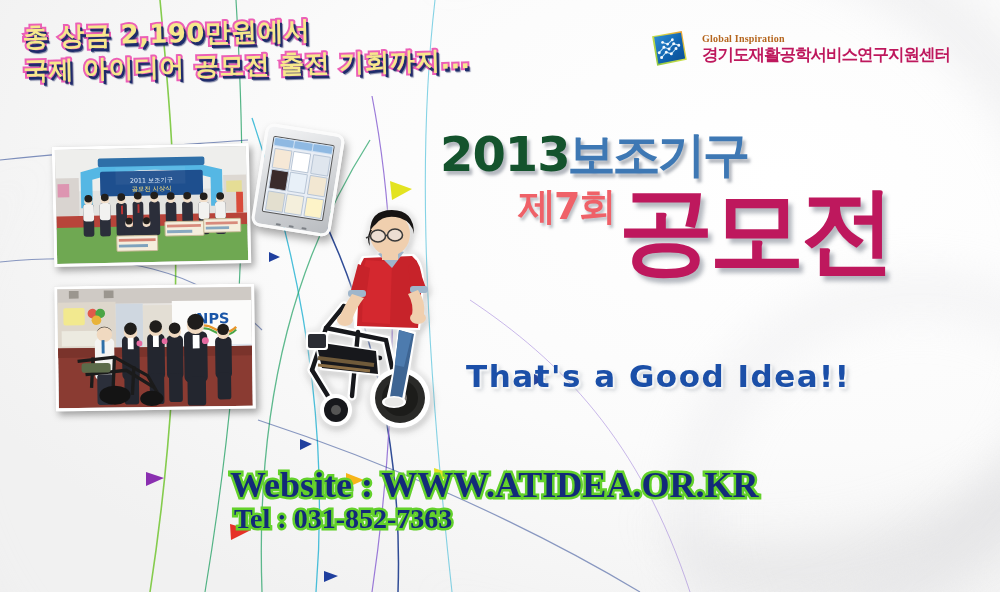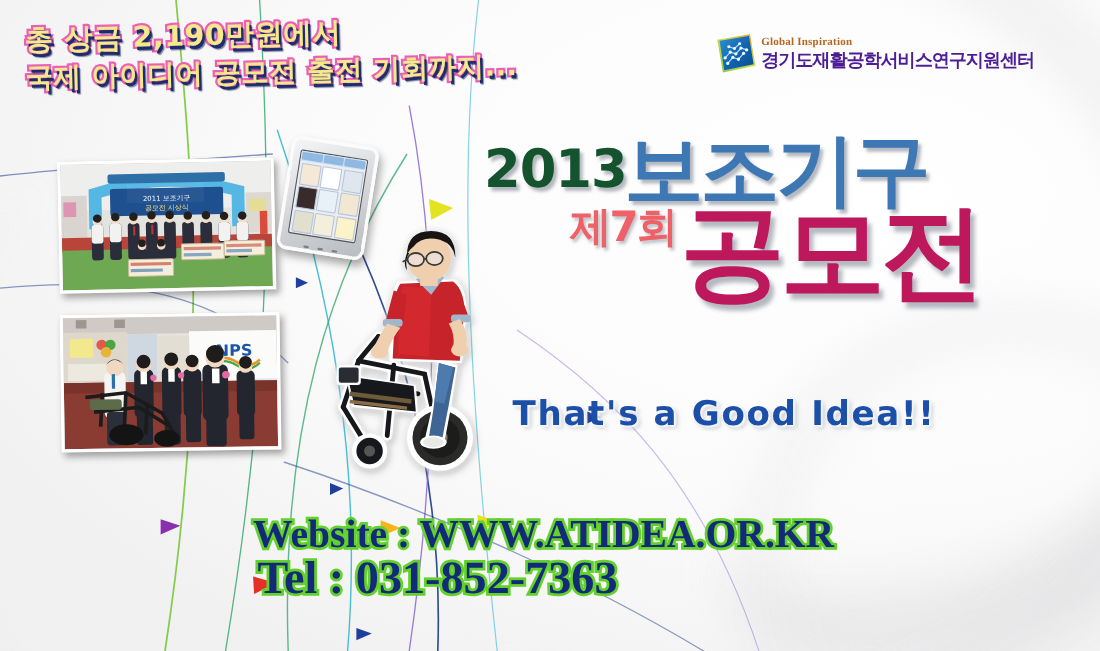--- a/index.html
+++ b/index.html
@@ -35,27 +35,27 @@
     font-weight:bold;font-size:26px;line-height:34px;letter-spacing:.4px;
     color:#f6e88c;
     -webkit-text-stroke:4px #ec5fb6;
     paint-order:stroke fill;
     text-shadow:2px 3px 0 #1d2c6b, 3px 4px 1px rgba(20,30,90,.55);
     white-space:nowrap;
   }
   .headline .hl2{font-size:25px;}
 
   
-  .logo{position:absolute;left:650px;top:30px;z-index:30;display:flex;align-items:center;gap:4px;}
+  .logo{position:absolute;left:650px;top:30px;z-index:30;display:flex;align-items:center;gap:14px;}
   .logo-mark{width:38px;height:38px;position:relative;transform:rotate(-4deg);flex:none;}
   .logo-text{display:flex;flex-direction:column;justify-content:center;line-height:1;}
   .logo-sub{font-family:"Liberation Serif","DejaVu Serif",serif;font-size:10px;font-weight:bold;
     color:#b5651d;letter-spacing:.2px;margin-bottom:3px;}
   .logo-main{font-family:"DejaVu Sans","Liberation Sans",sans-serif;font-size:16.5px;font-weight:bold;
-    color:#4c1d95;letter-spacing:-1px;white-space:nowrap;}
+    color:#be185d;letter-spacing:-1px;white-space:nowrap;}
 
   
   .photo{position:absolute;z-index:25;border:3px solid #fff;
     box-shadow:3px 4px 7px rgba(0,0,0,.35);overflow:hidden;background:#ccc;}
   .photo.p1{left:53px;top:145px;width:197px;height:120px;transform:rotate(-1.2deg);}
   .photo.p2{left:55px;top:285px;width:200px;height:125px;transform:rotate(-0.8deg);}
 
   
   .tablet{position:absolute;left:258px;top:128px;width:80px;height:104px;z-index:26;
     transform:rotate(9deg);
@@ -75,21 +75,21 @@
   .person{position:absolute;left:300px;top:210px;width:170px;height:230px;z-index:27;
     filter:drop-shadow(0 0 3px #fff) drop-shadow(1px 2px 3px rgba(0,0,0,.3));}
 
   
   .title{position:absolute;left:440px;top:118px;z-index:28;}
   .t-row1{display:flex;align-items:flex-start;}
   .t-2013{font-family:"DejaVu Sans","Liberation Sans",sans-serif;font-weight:bold;
     font-size:48px;line-height:72px;color:#14532d;letter-spacing:-1px;
     text-shadow:3px 4px 3px rgba(90,100,115,.45);}
   .t-bojo{font-family:"DejaVu Sans","Liberation Sans",sans-serif;font-weight:bold;
-    font-size:72px;line-height:72px;color:#3e78b4;letter-spacing:-3px;
+    font-size:48px;line-height:72px;color:#3e78b4;letter-spacing:-3px;
     text-shadow:3px 4px 3px rgba(90,100,115,.45);margin-left:-2px;}
   .t-row2{display:flex;align-items:flex-start;margin-top:-6px;}
   .t-je7{font-family:"DejaVu Sans","Liberation Sans",sans-serif;font-weight:bold;
     font-size:38px;line-height:44px;color:#ef6168;letter-spacing:-2px;
     text-shadow:2px 3px 3px rgba(90,100,115,.4);margin-left:78px;margin-bottom:6px;}
   .t-gong{font-family:"DejaVu Sans","Liberation Sans",sans-serif;font-weight:bold;
     font-size:95px;line-height:92px;color:#be185d;letter-spacing:-4px;
     text-shadow:4px 5px 4px rgba(90,100,115,.45);margin-left:4px;}
 
   
@@ -102,21 +102,21 @@
   
   .contact{position:absolute;left:230px;top:466px;z-index:28;}
   .contact .line{
     font-family:"Liberation Serif","DejaVu Serif",serif;font-weight:bold;
     color:#132a79;
     -webkit-text-stroke:5px #63d12b;
     paint-order:stroke fill;
     white-space:nowrap;line-height:1.06;
   }
   .contact .l1{font-size:36px;}
-  .contact .l2{font-size:42px;margin-left:4px;}
+  .contact .l2{font-size:28px;margin-left:4px;}
 </style>
 </head>
 <body>
 
 <div class="poster">
 
   <div class="bg-base"></div>
   <div class="swirl s1"></div>
   <div class="swirl s2"></div>
   <div class="swirl s3"></div>

